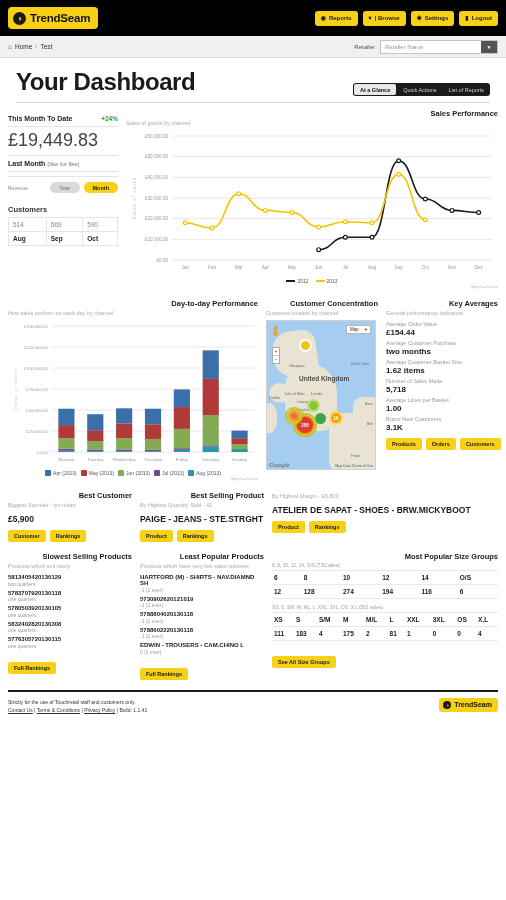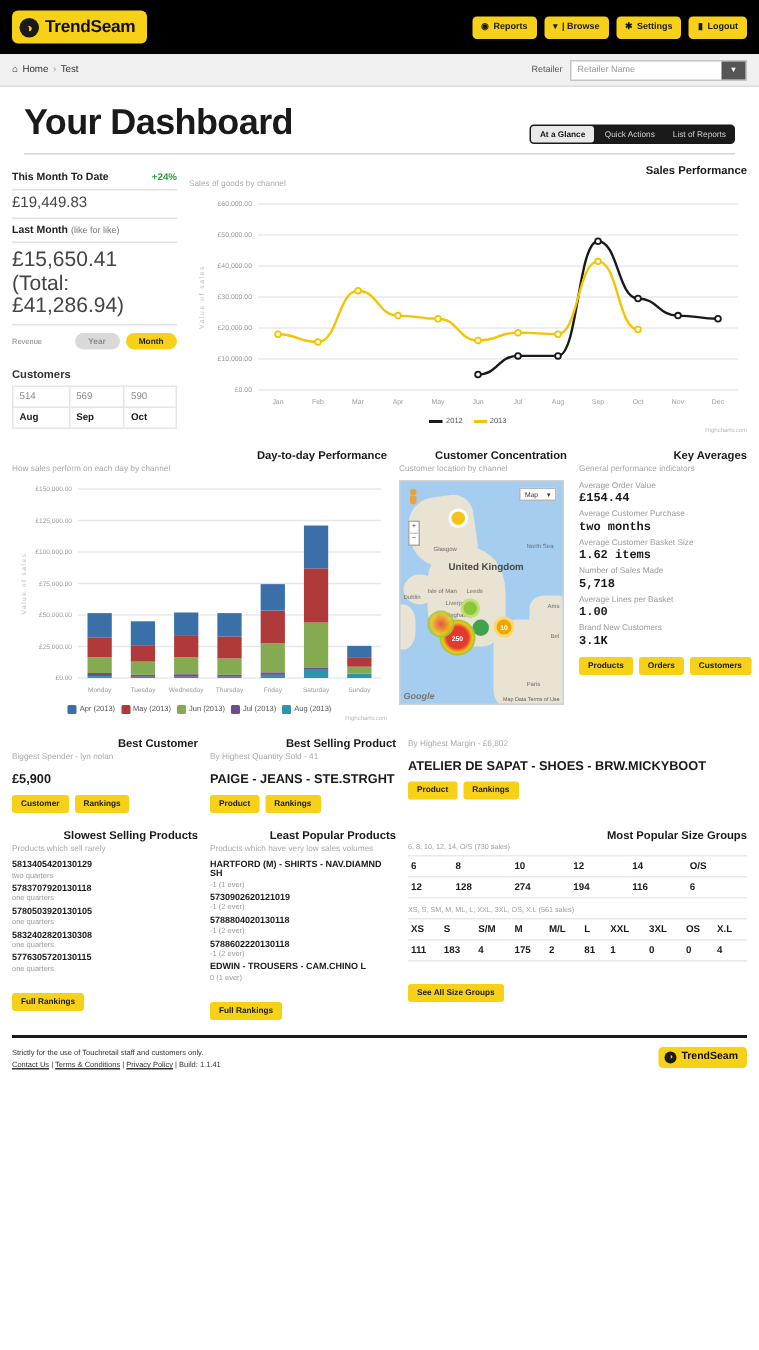--- a/index.html
+++ b/index.html
@@ -83,21 +83,21 @@
 
   
   .kpicol { width: 110px; flex: 0 0 110px; padding-top: 2px;}
   .kpi-row {
     border-bottom: 1px solid #e4e4e4; padding: 4px 0 4px 0;
     display: flex; align-items: baseline; justify-content: space-between;
   }
   .kpi-lbl { font-size: 7px; font-weight: bold; color: #222; }
   .kpi-lbl .muted { font-weight: normal; color: #777; font-size: 6px; }
   .kpi-delta { font-size: 6.5px; font-weight: bold; color: #2d9a3e; }
-  .kpi-big { font-size: 10px; color: #444; padding: 3px 0 4px 0; border-bottom: 1px solid #e4e4e4; }
+  .kpi-big { font-size: 18px; color: #444; padding: 3px 0 4px 0; border-bottom: 1px solid #e4e4e4; }
   .kpi-big2 { font-size: 14px; color: #444; padding: 3px 0 0 0; line-height: 1.12; }
   .kpi-big2 .tot { display: block; }
   .revrow {
     display: flex; align-items: center; gap: 4px;
     padding: 5px 0 6px 0; border-top: 1px solid #e4e4e4; margin-top: 4px;
   }
   .revrow .lbl { font-size: 5px; color: #888; flex: 1; }
   .pill {
     border-radius: 7px; font-size: 5.5px; font-weight: bold;
     padding: 2.5px 9px; cursor: pointer;
@@ -146,21 +146,21 @@
   .maplabel { position: absolute; font-size: 4px; color: #6d6d6d; white-space: nowrap; }
   .maplabel.big { font-size: 6.5px; font-weight: bold; color: #4a4a4a; }
   .mapfoot {
     position: absolute; bottom: 1px; right: 2px; font-size: 3.6px; color: #5c5c5c;
   }
   .gwm { position: absolute; bottom: 1px; left: 2px; font-size: 6px; color: #777; font-weight: bold; font-style: italic;}
 
   
   .ka-item { margin-bottom: 3px; }
   .ka-lbl { font-size: 5.5px; color: #9b9b9b; }
-  .ka-val { font-size: 8px; font-weight: bold; color: #1a1a1a; margin-top: 1px; font-family: Liberation Mono, monospace; }
+  .ka-val { font-size: 8px; font-weight: bold; color: #1a1a1a; margin-top: 1px; }
   .ka-btns { display: flex; gap: 4px; margin-top: 6px; }
   .btn-y {
     background: #f7d117; color: #1a1a1a; font-size: 5.5px; font-weight: bold;
     padding: 3px 6px; border-radius: 2px; cursor: pointer; white-space: nowrap;
   }
 
   
   .hl-val { font-size: 8.5px; font-weight: bold; color: #1a1a1a; margin-top: 6px; }
   .hl-btns { display: flex; gap: 4px; margin-top: 6px; }
 
@@ -263,24 +263,20 @@
         <div class="kpi-row">
           <span class="kpi-lbl">This Month To Date</span>
           <span class="kpi-delta">+24%</span>
         </div>
         <div class="kpi-big">£19,449.83</div>
         <div class="kpi-row">
           <span class="kpi-lbl">
             <span>Last Month</span>
             <span class="muted">(like for like)</span>
           </span>
-        </div>
-        <div class="kpi-big2">
-          <span>£15,650.41</span>
-          <span class="tot">(Total: £41,286.94)</span>
         </div>
         <div class="revrow">
           <span class="lbl">Revenue</span>
           <span class="pill grey">Year</span>
           <span class="pill yellow">Month</span>
         </div>
         <div class="cust-head">Customers</div>
         <table class="custtbl">
           <tbody>
               <tr class="vals">

